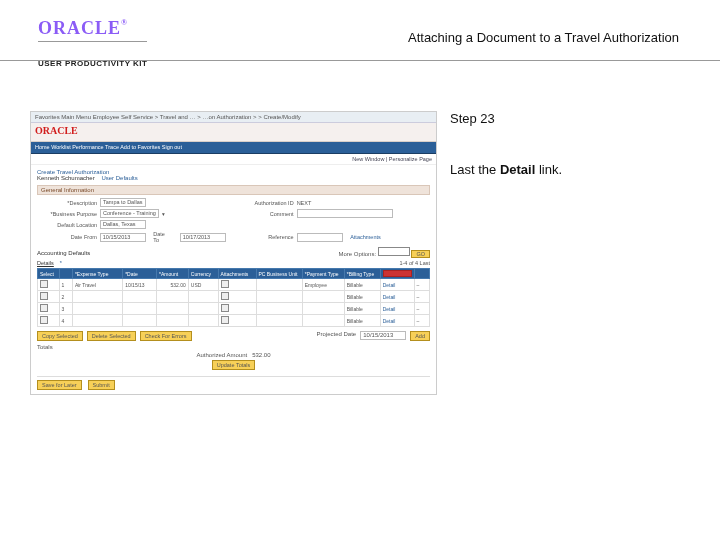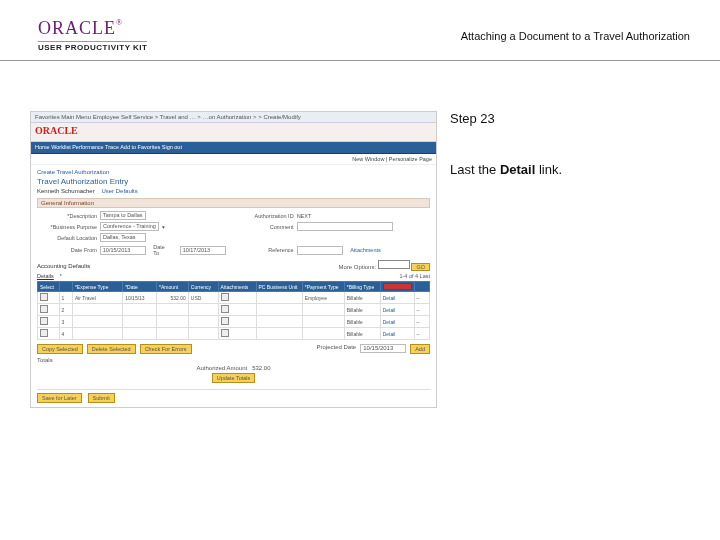--- a/index.html
+++ b/index.html
@@ -1,21 +1,21 @@
 <!DOCTYPE html>
 <html><head>
 <meta charset="utf-8">
 <style>
 html,body{margin:0;padding:0;width:720px;height:540px;background:#fff;font-family:Arial,Helvetica,sans-serif;overflow:hidden}
 .header{position:relative;height:60px;border-bottom:1px solid #999}
 .logo-block{position:absolute;left:38px;top:18px}
-.oracle-logo{color:#701a75;font-family:"Times New Roman",serif;font-weight:normal;font-size:18px;letter-spacing:1px}
+.oracle-logo{color:#8b5cf6;font-family:"Times New Roman",serif;font-weight:bold;font-size:18px;letter-spacing:1px}
 .reg{font-size:8px;vertical-align:top}
-.upk{font-size:8px;letter-spacing:0.5px;color:#222;border-top:1px solid #999;margin-top:2px;padding-top:1px;font-weight:bold}
-.page-title{position:absolute;right:30px;top:30px;font-size:11px;color:#111}
+.upk{font-size:8px;letter-spacing:0.5px;color:#222;border-top:1px solid #999;margin-top:2px;padding-top:17px;font-weight:bold}
+.page-title{position:absolute;right:41px;top:30px;font-size:13px;color:#111}
 .content{position:relative}
 .fake{position:absolute;left:30px;top:50px;width:405px;border:1px solid #ccc;font-size:6px;color:#555;background:#fff}
 .fake .toolbar{background:#e8eef3;height:10px;line-height:10px;padding:0 4px;border-bottom:1px solid #ccd}
 .fake .brand{background:#f5f0ee;height:14px;padding:2px 4px;border-bottom:1px solid #d8cfc9}
 .fake .brand span{color:#d11c1c;font-family:"Times New Roman",serif;font-weight:bold;font-size:10px}
 .fake .nav{background:#2b5f98;color:#fff;height:11px;line-height:11px;padding:0 4px;font-size:5.5px;border-bottom:1px solid #1a3d63}
 .fake .subnav{text-align:right;height:10px;line-height:10px;padding:0 4px;font-size:5.5px;color:#445;border-bottom:1px solid #eee}
 .fake .body{padding:4px 6px}
 .fake .crumb{color:#2b5f98;font-size:6px}
 .fake .h1{color:#2b5f98;font-size:8px;margin:2px 0}
@@ -63,21 +63,20 @@
 
 <div class="content">
 
   <div class="fake">
     <div class="toolbar">Favorites   Main Menu   Employee Self Service &gt; Travel and … &gt; …on Authorization &gt;  &gt; Create/Modify</div>
     <div class="brand"><span>ORACLE</span></div>
     <div class="nav">Home   Worklist   Performance Trace   Add to Favorites   Sign out</div>
     <div class="subnav">New Window | Personalize Page</div>
     <div class="body">
       <div class="crumb">Create Travel Authorization</div>
-      <div class="h1">Travel Authorization Entry</div>
       <div class="who">
         <span>Kenneth Schumacher</span>&nbsp;&nbsp;&nbsp;
         <span style="color:#2b5f98">User Defaults</span>
       </div>
       <div class="sec">General Information</div>
       <div class="grid">
         <div class="half">
             <span class="lbl">*Description</span>
             <span class="val">Tampa to Dallas</span>
           </div>

